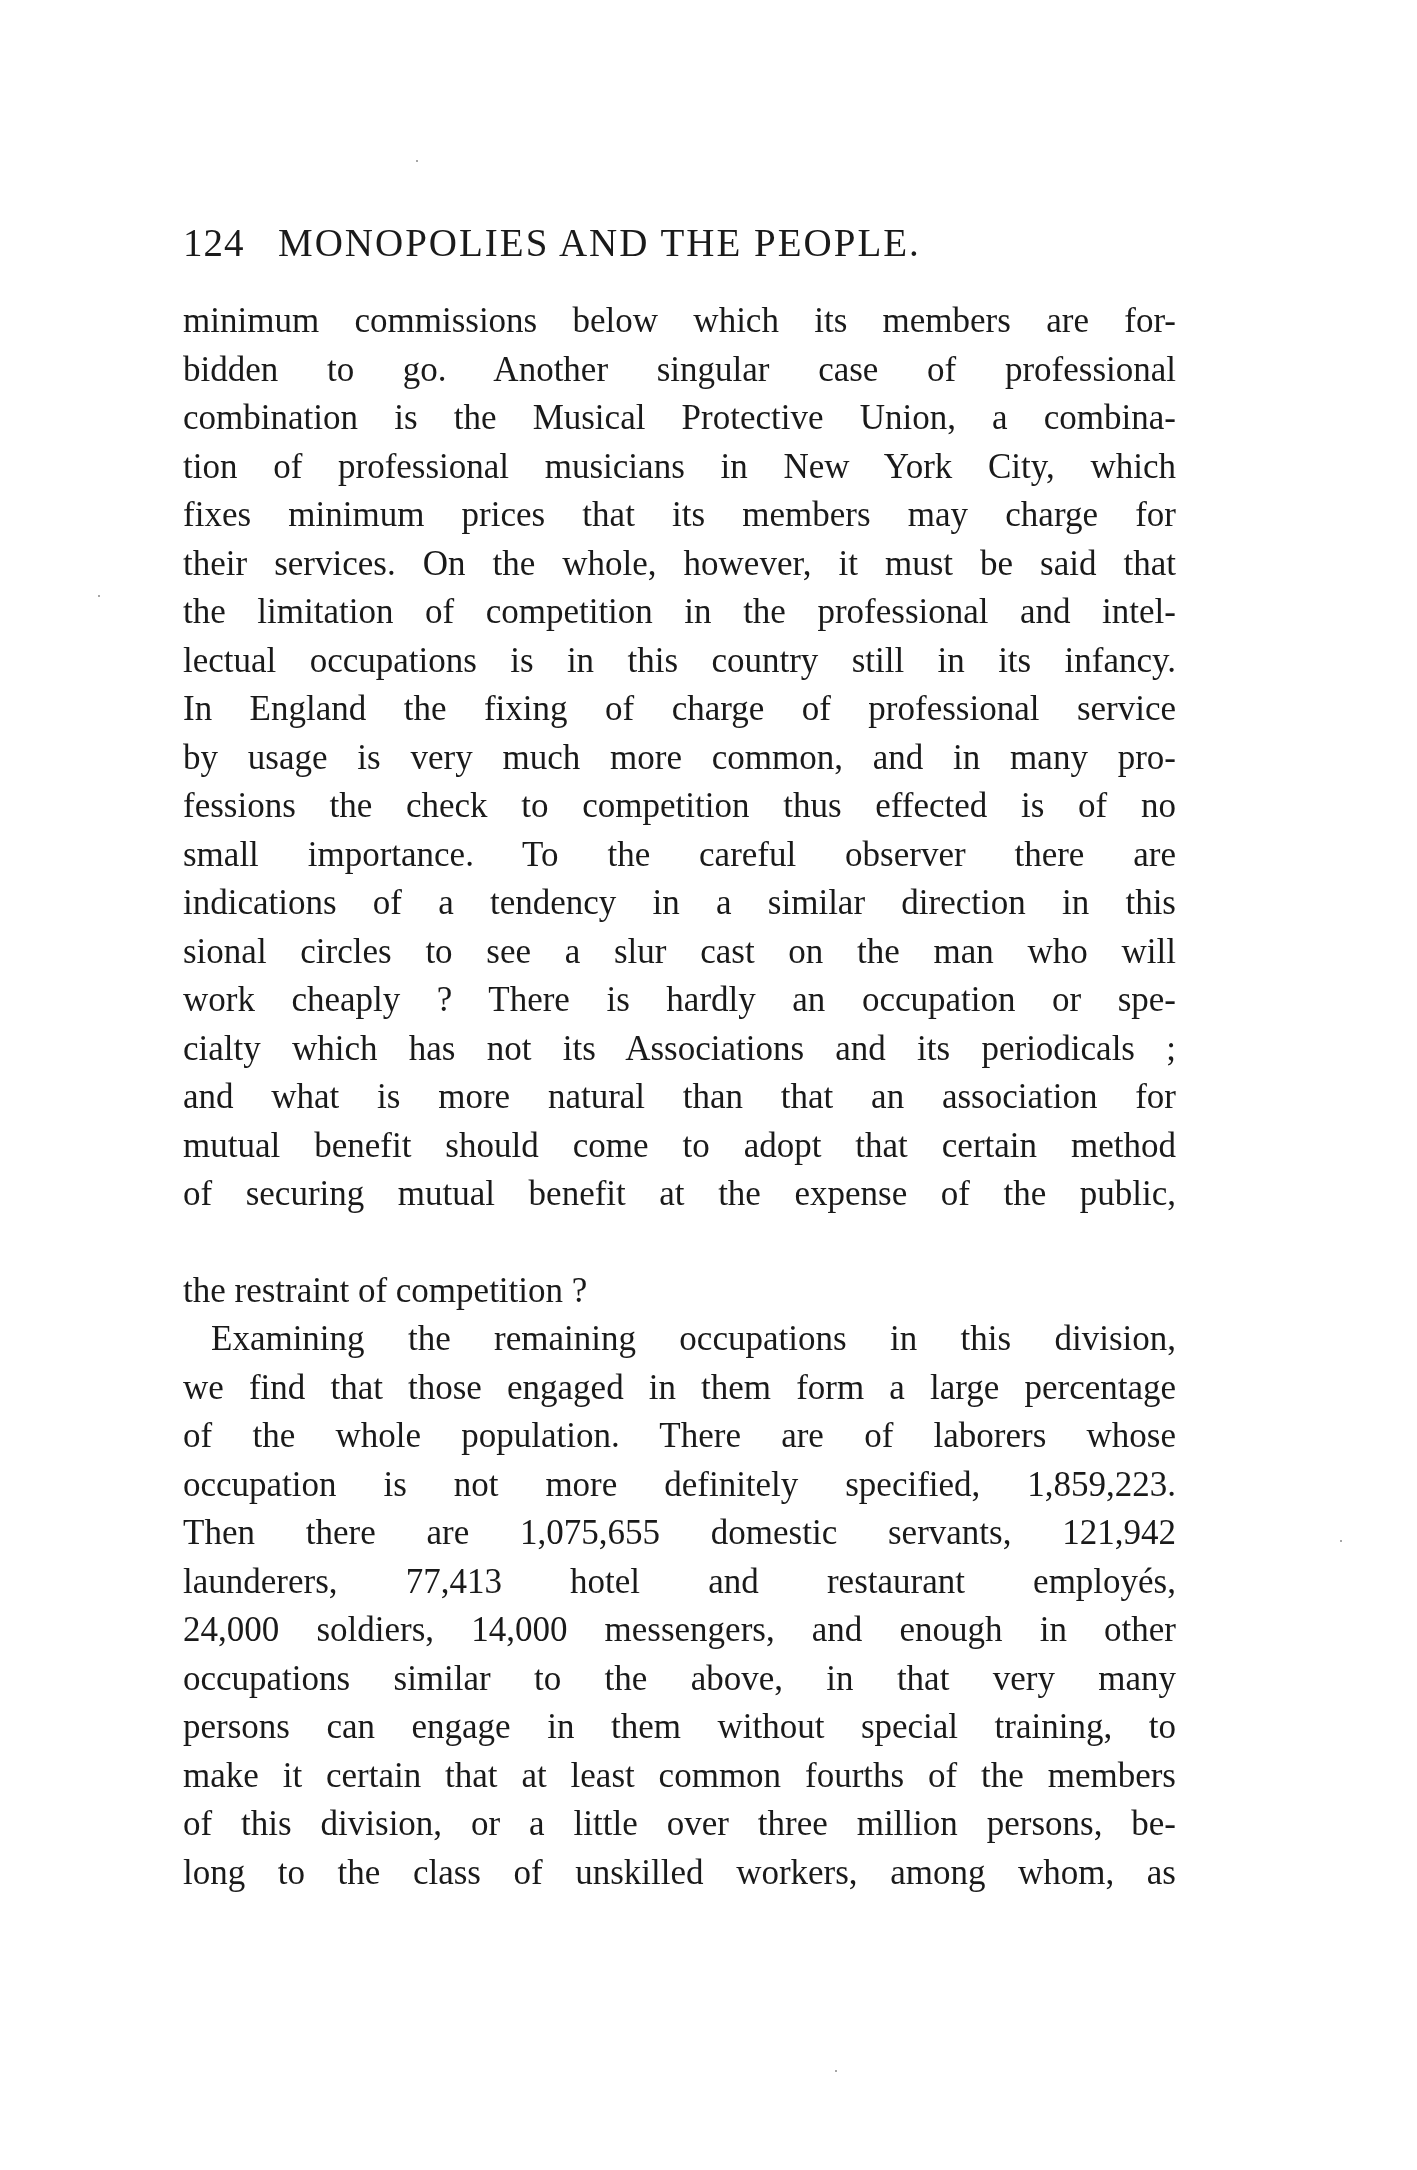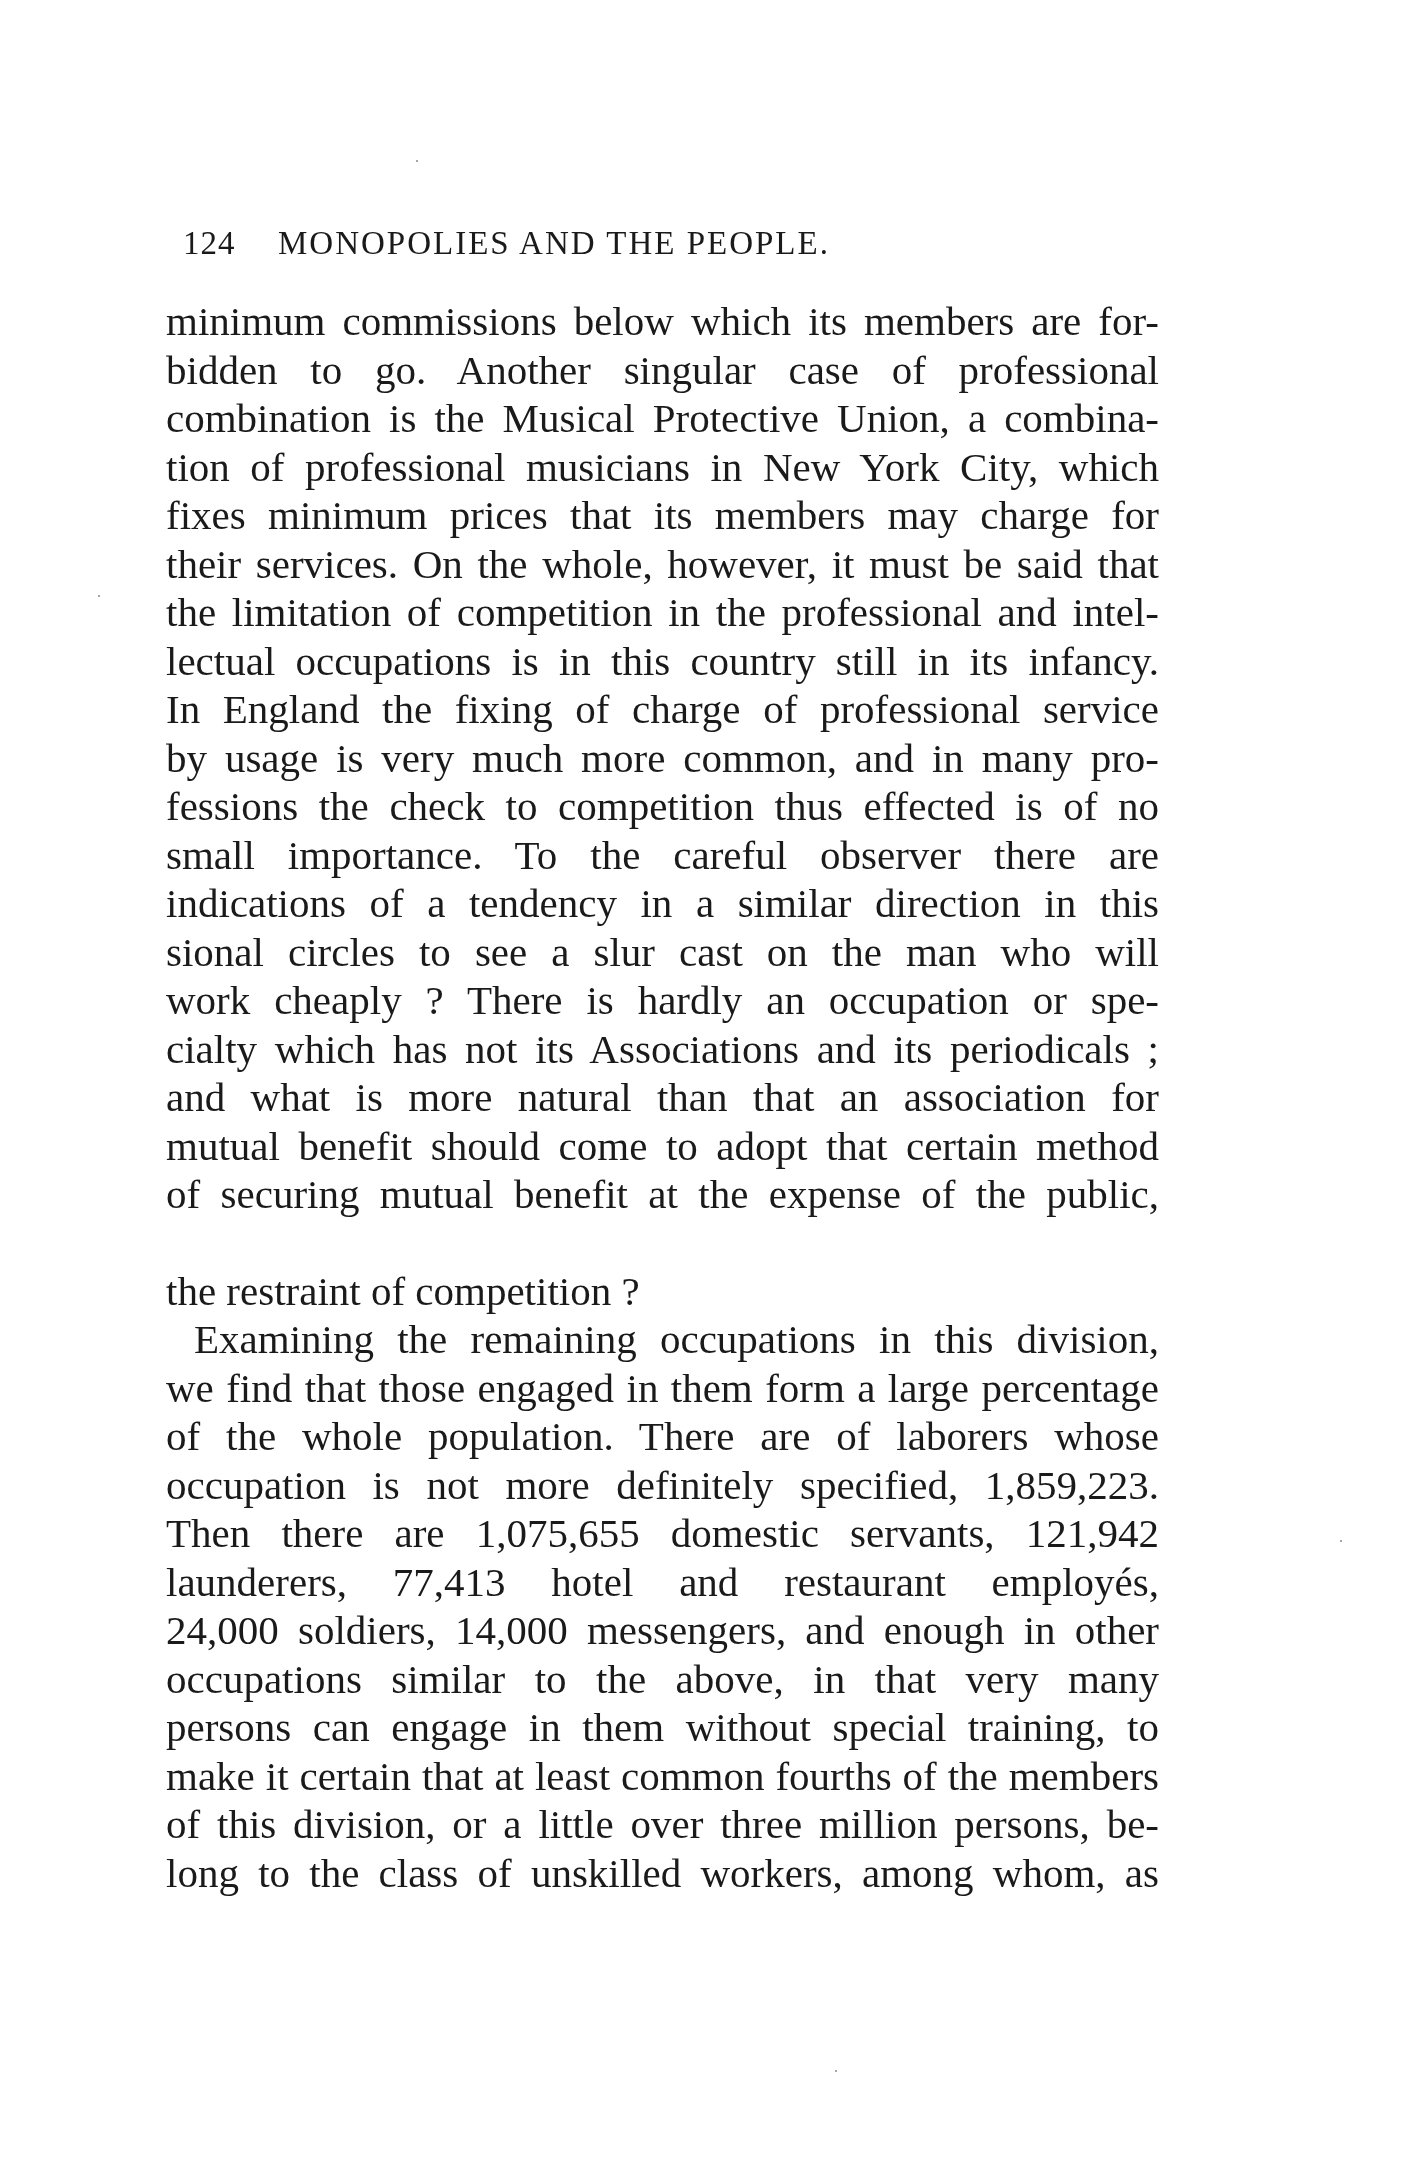--- a/index.html
+++ b/index.html
@@ -21,41 +21,41 @@
       width: 1417px;
       height: 2170px;
       background: #ffffff;
     }
     .running-head {
       position: absolute;
       left: 183px;
       top: 218px;
       width: 1000px;
       height: 50px;
-      font-size: 33px;
+      font-size: 39px;
       line-height: 50px;
     }
     .page-number {
       position: absolute;
       left: 0;
       top: 0;
       letter-spacing: 1px;
     }
     .book-title {
       position: absolute;
       left: 95px;
       top: 0;
       letter-spacing: 2px;
     }
     .body-text {
       position: absolute;
-      left: 166px;
+      left: 183px;
       top: 297px;
       width: 993px;
-      font-size: 41px;
+      font-size: 35px;
       line-height: 48.5px;
     }
     .line {
       display: block;
       white-space: nowrap;
       text-align: justify;
       text-align-last: justify;
       height: 48.5px;
     }
     .line.last {

